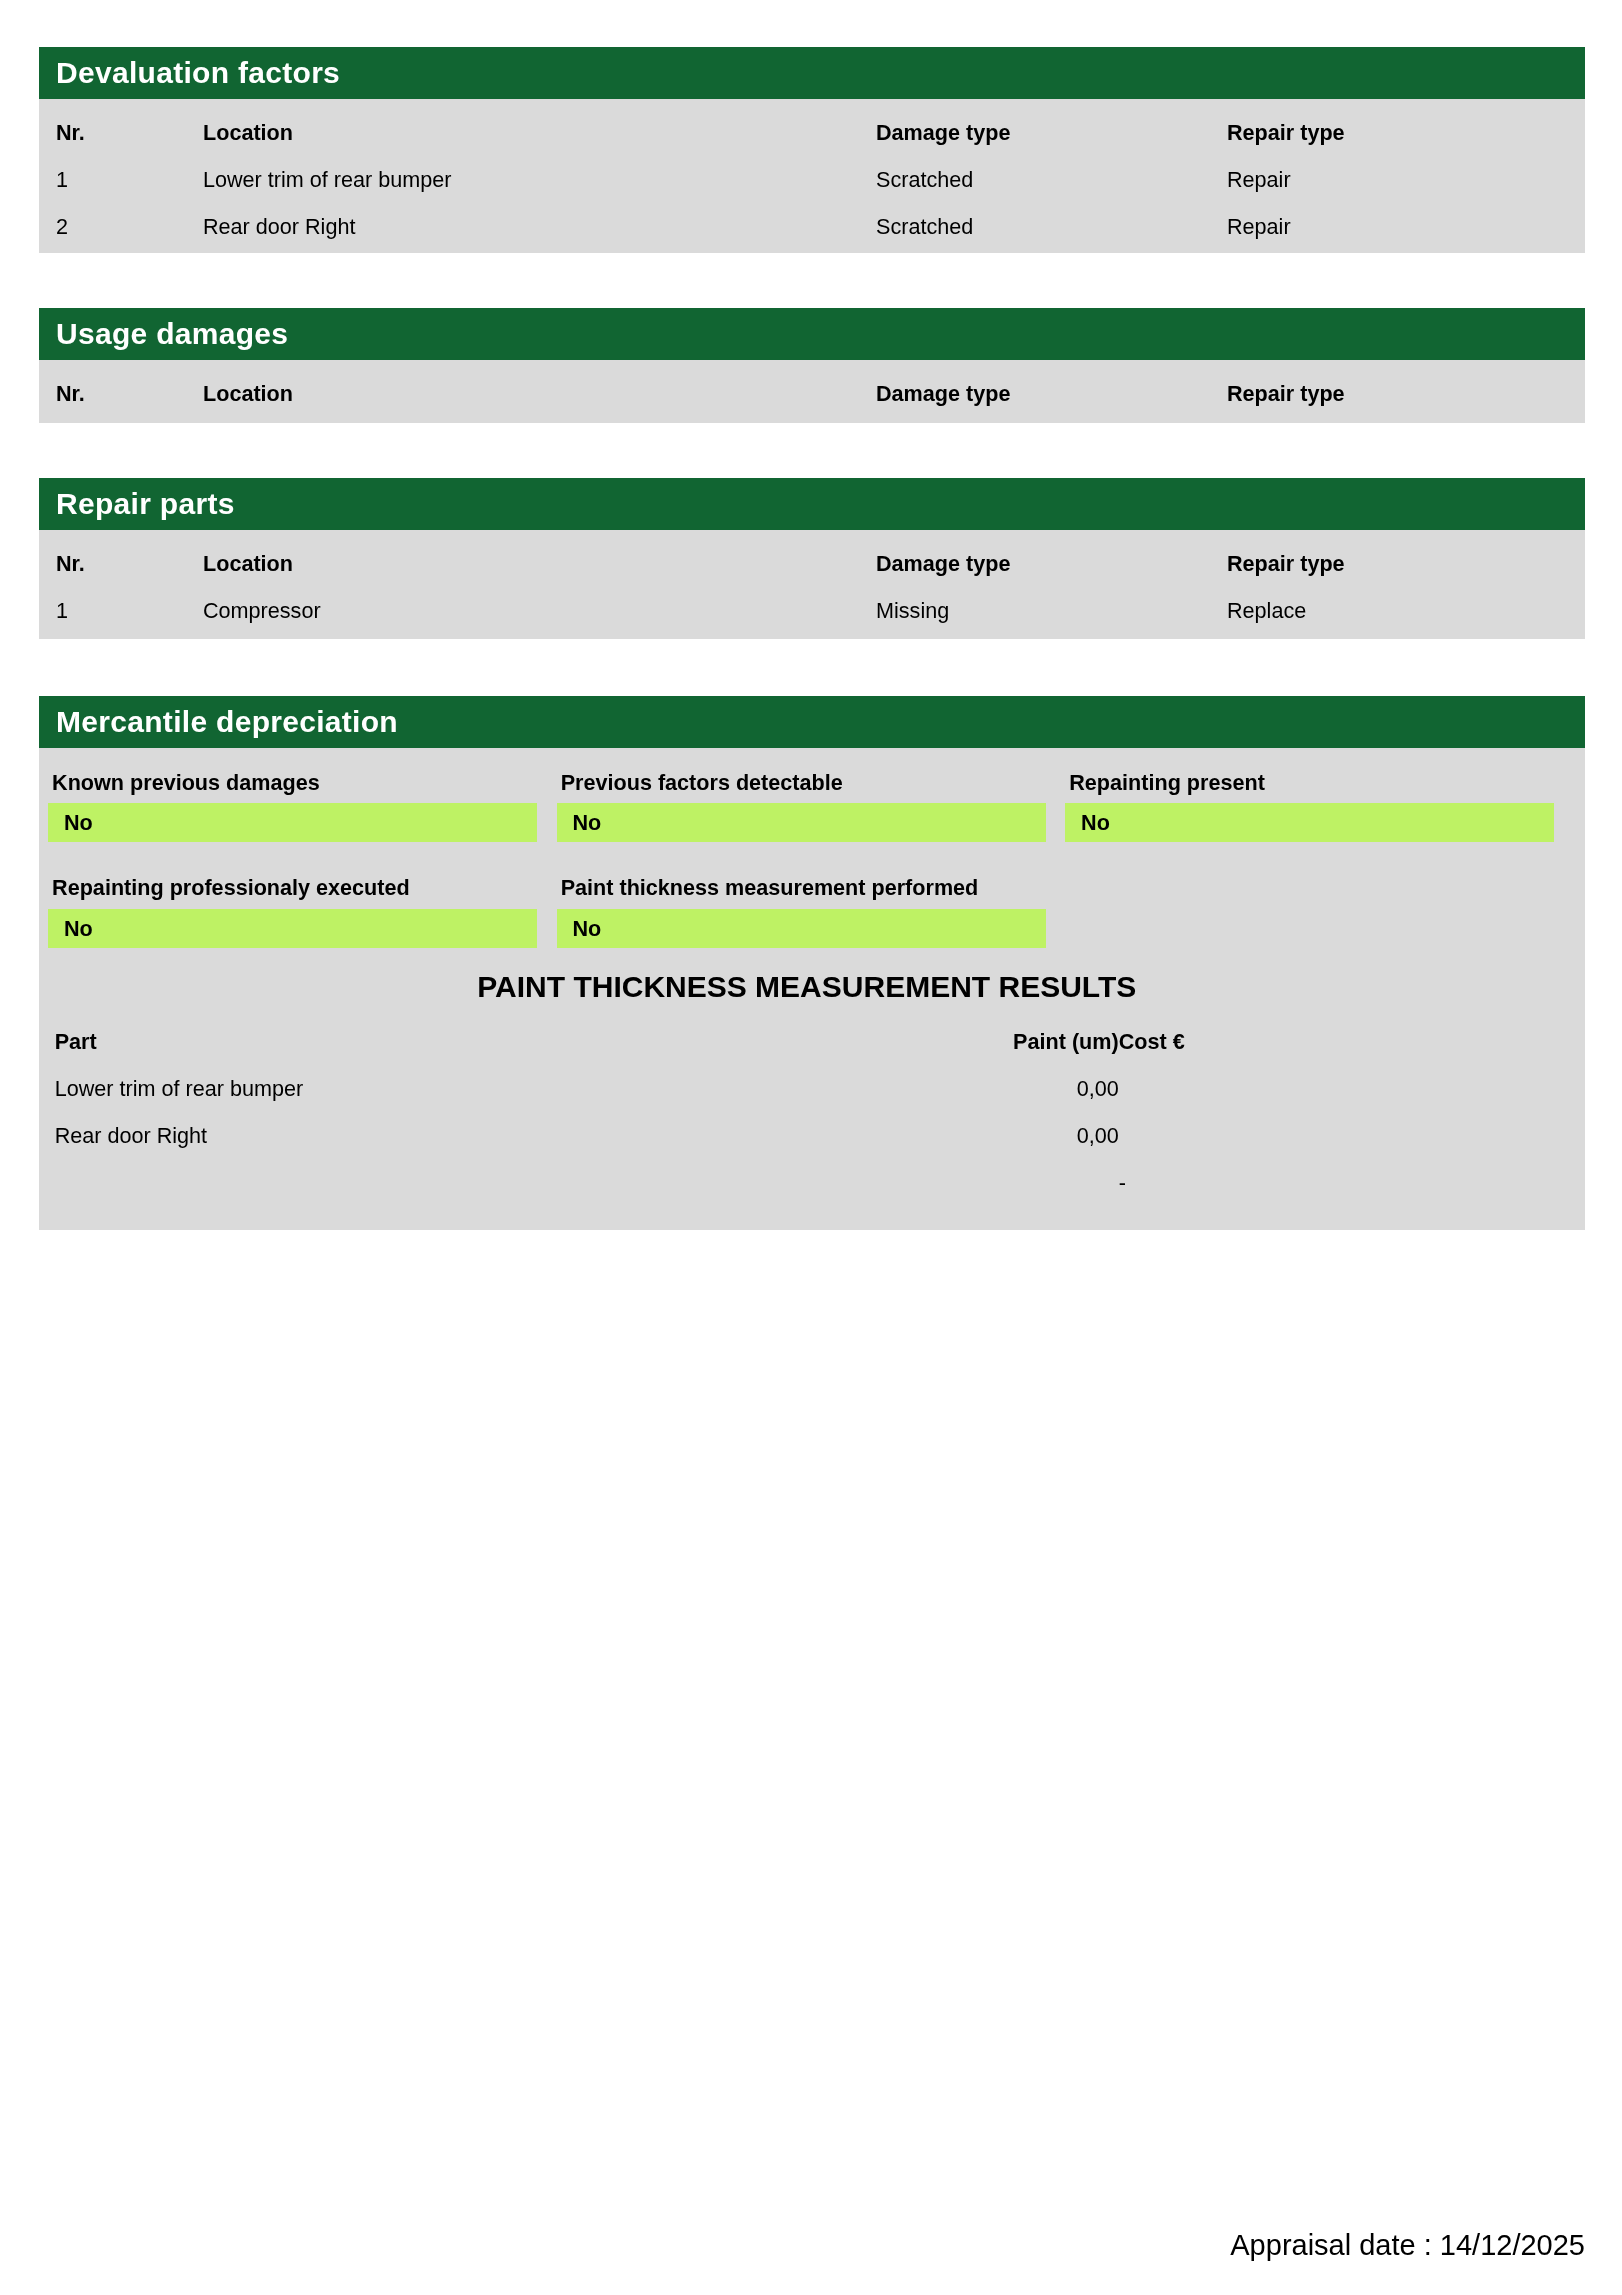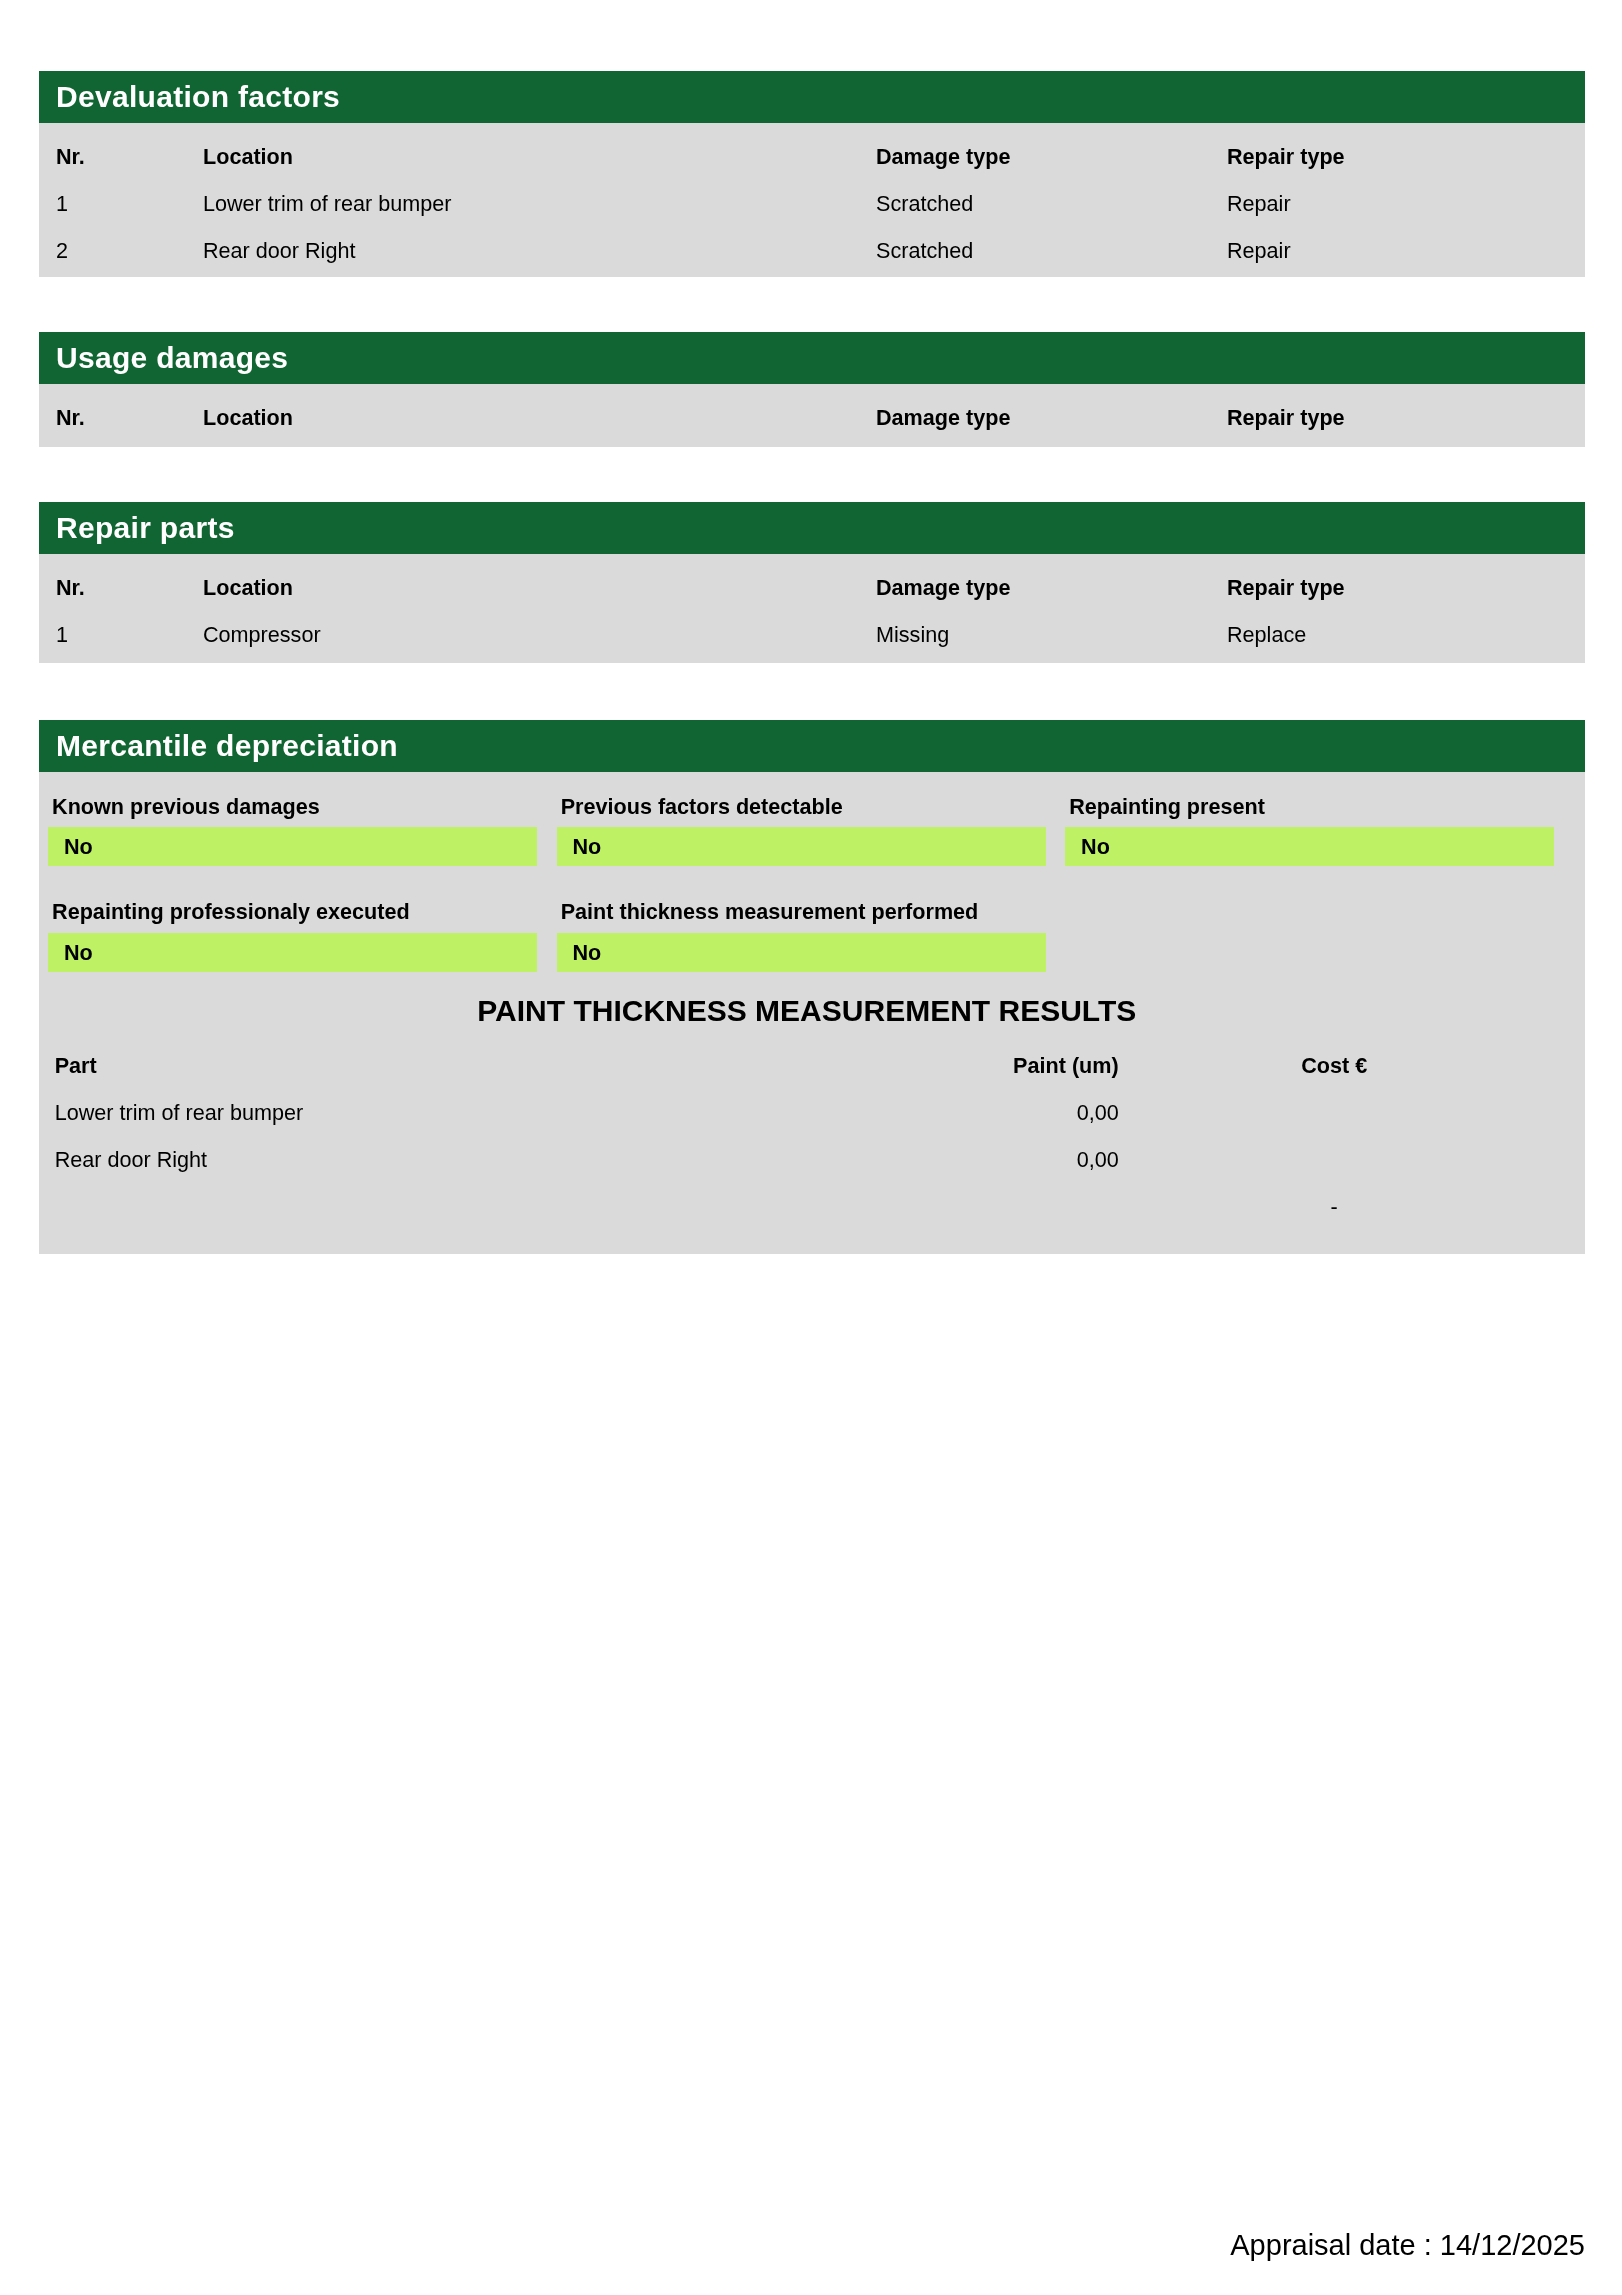--- a/index.html
+++ b/index.html
@@ -16,21 +16,20 @@
     font-family:"Liberation Sans","DejaVu Sans",sans-serif;
     font-size:21.6px;
     color:var(--ink);
     overflow:hidden;
   }
   .content{
     position:absolute;
     left:39px;
     top:47px;
     width:1546px;
-    margin-top:24px;
   }
   
   .sec-bar{
     height:52px;
     background:var(--green);
     color:#ffffff;
     display:flex;
     align-items:center;
     padding-left:17px;
     box-sizing:border-box;
@@ -89,21 +88,21 @@
   }
   .ptable{ margin-top:14.4px; padding-left:6.5px; }
   .p-row{
     display:grid;
     grid-template-columns:589px 475px 431px;
     align-items:center;
     height:47px;
   }
   .p-row.head span{ font-weight:bold; }
   .p-row .num{ text-align:right; }
-  .p-row .cost{ text-align:center; }
+  .p-row .cost{ text-align:left; }
   
   .footer{
     position:absolute;
     right:38px;
     top:2229px;
     font-size:29px;
     white-space:nowrap;
   }
 </style>
 </head>

